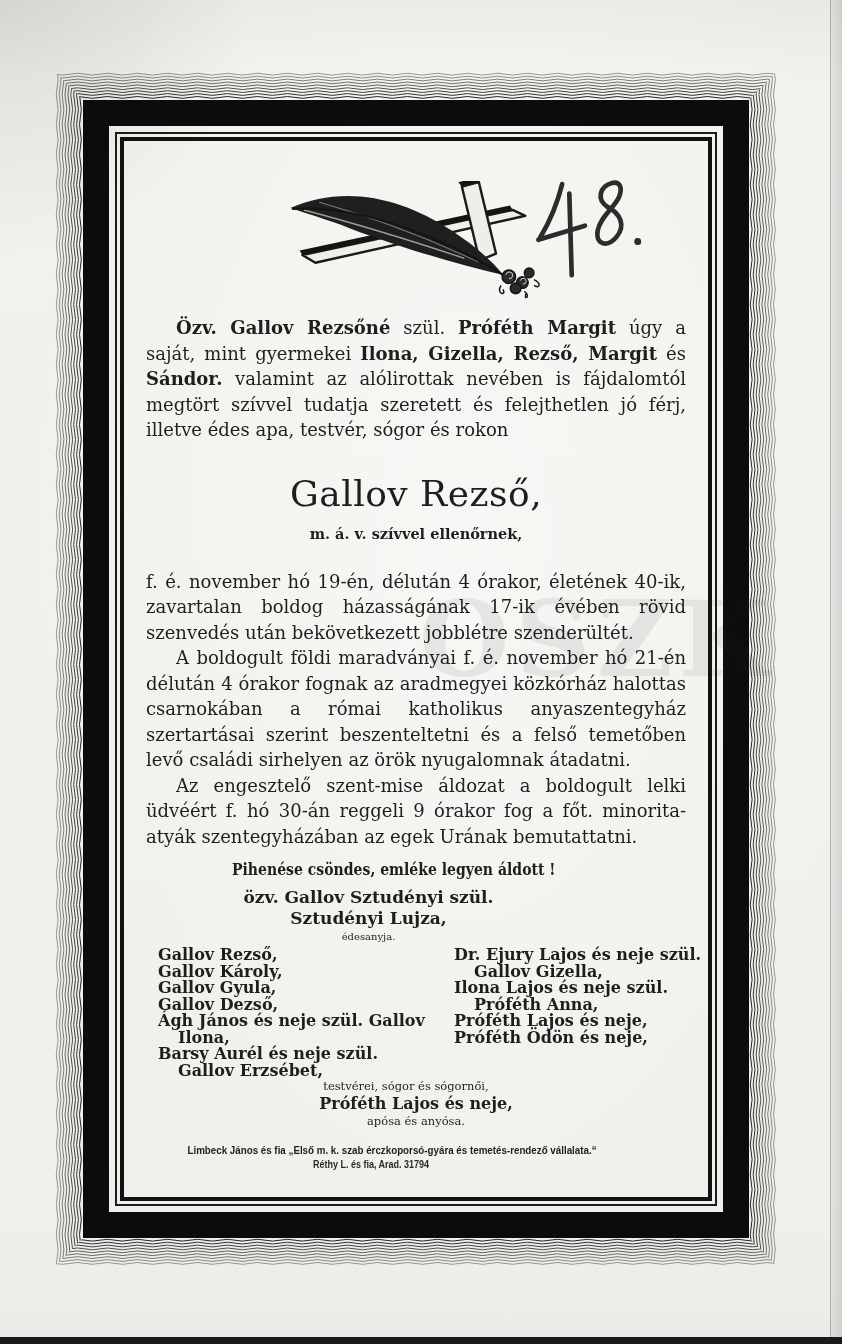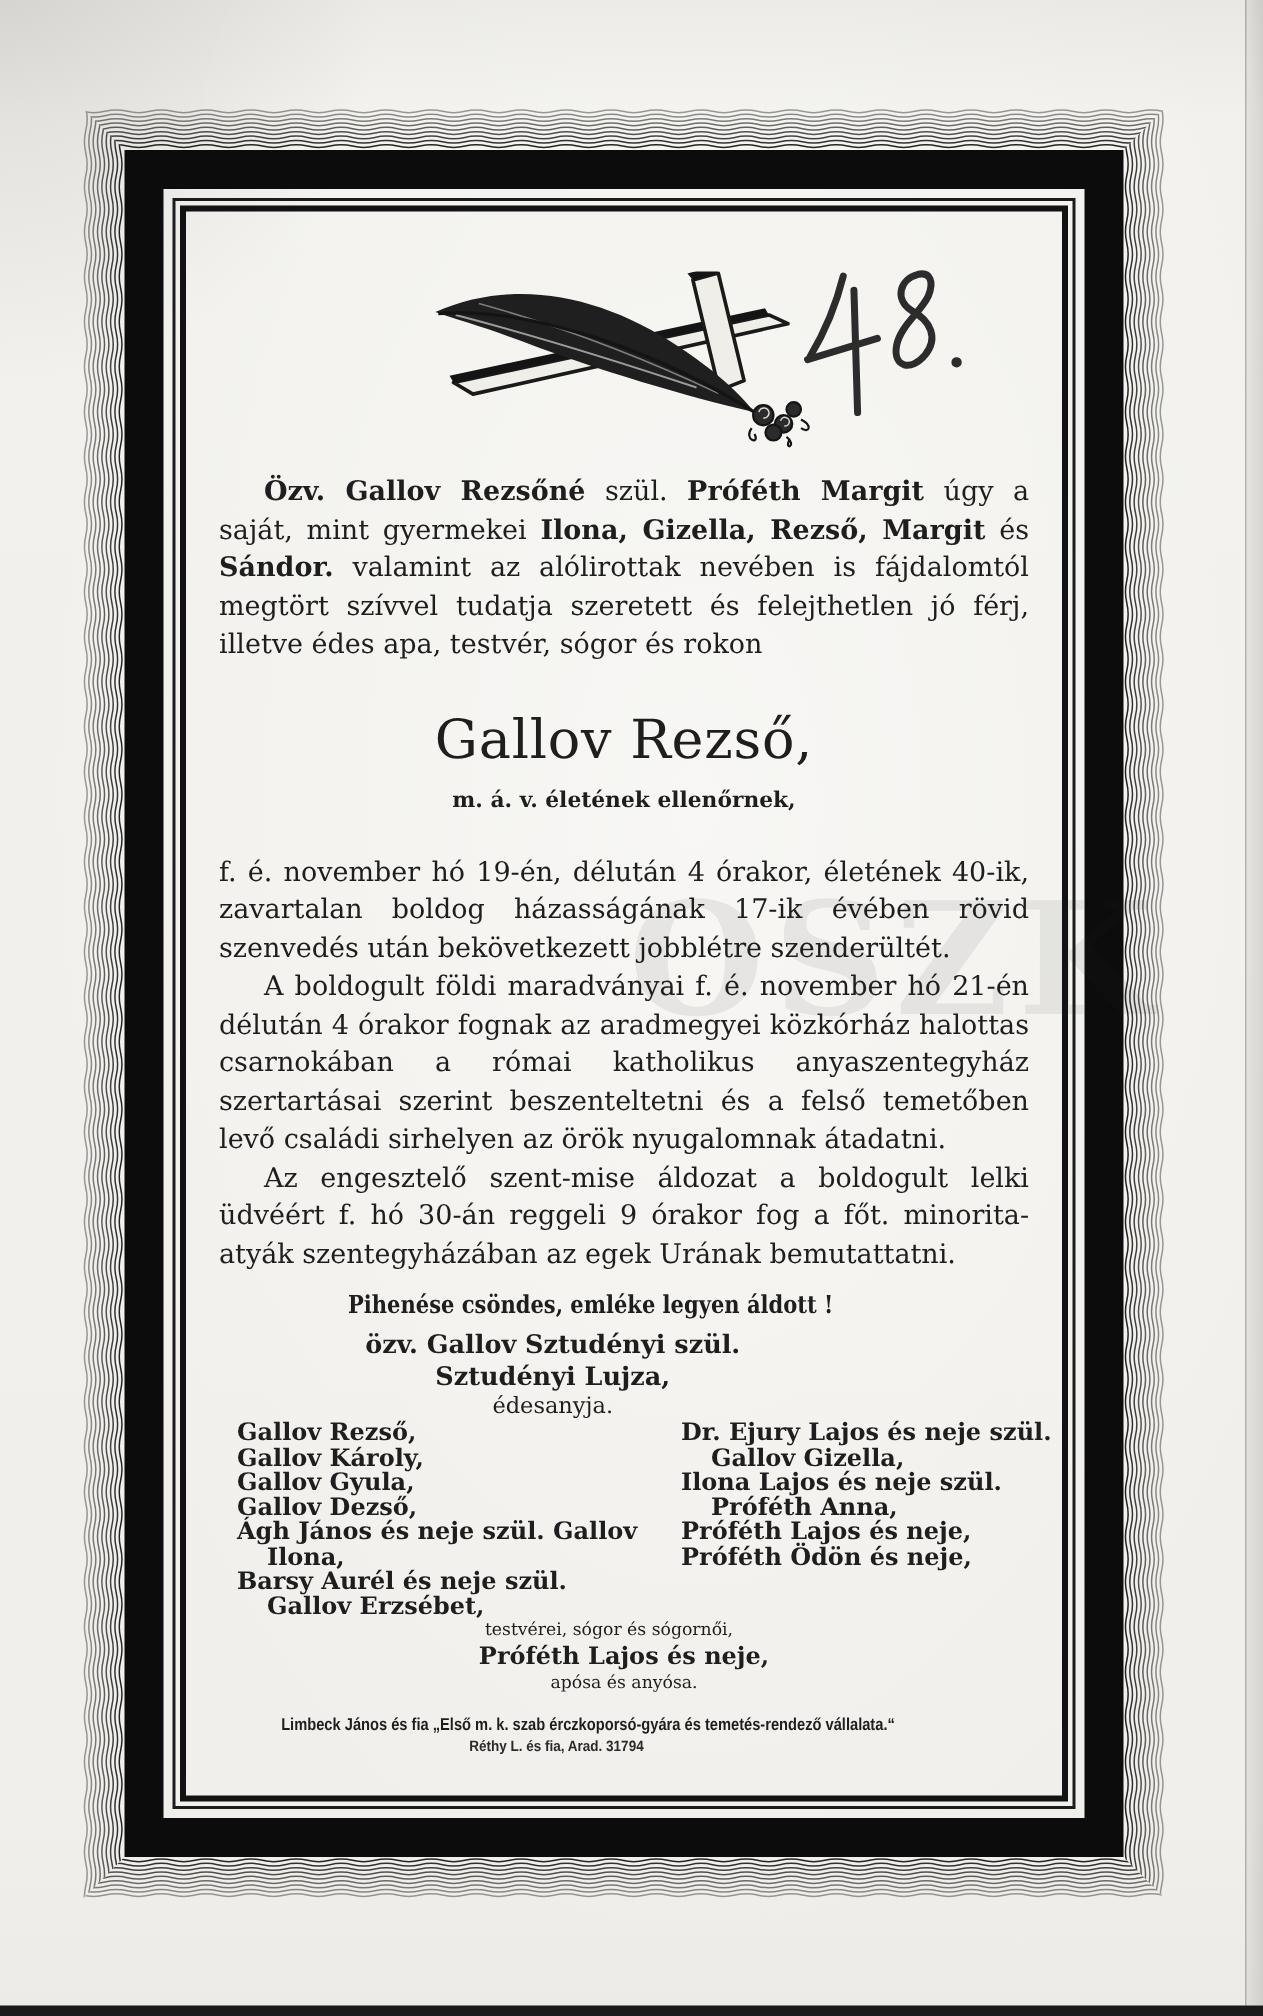--- a/index.html
+++ b/index.html
@@ -65,21 +65,21 @@
     text-align:center;letter-spacing:0.5px;
   }
   .subtitle{margin-top:6px;font-size:14.5px;line-height:18px;font-weight:700;text-align:center;}
   .blessing{
     margin:10px 0 0 86px;font-size:16.5px;line-height:22px;font-weight:700;
     transform:scaleX(0.85);transform-origin:left center;white-space:nowrap;
   }
   .dateline{margin:8px 0 0 14px;}
   .mother{margin:6px 95px 0 0;text-align:center;}
   .mother .m1,.mother .m2{font-size:17px;line-height:21px;font-weight:700;}
-  .mother .mrel{font-size:15px;line-height:16px;}
+  .mother .mrel{font-size:10px;line-height:16px;}
 
   .cols{display:flex;margin-top:2px;}
   .colL{width:296px;margin-left:12px;flex:none;}
   .colR{flex:1;}
   .rel-line{font-size:16px;line-height:16.5px;font-weight:700;white-space:nowrap;}
   .rel-line.indent2{padding-left:20px;}
 
   .caption{margin:0 20px 0 0;font-size:11.5px;line-height:15px;text-align:center;}
   .inlaws{font-size:16px;line-height:20px;font-weight:700;text-align:center;}
   .inlaws-rel{font-size:11.5px;line-height:15px;text-align:center;}
@@ -193,21 +193,21 @@
               <path d="M252 114 C260 120 250 124 254 116" fill="none"></path>
               <path d="M262 102 C270 106 268 112 262 108" fill="none"></path>
             </g>
             <path d="M233 97 a3.5 3.5 0 1 1 3 4 M248 103 a3 3 0 1 1 2.5 3.5" stroke="#dcdbd5" stroke-width="1" fill="none"></path>
           </svg>
         </div>
 
         <p class="body indent" style="margin-top:16px;"><span class="seg-b">Özv. Gallov Rezsőné</span><span> szül. </span><span class="seg-b">Próféth Margit</span><span> úgy a saját, mint gyermekei </span><span class="seg-b">Ilona, Gizella, Rezső, Margit</span><span> és </span><span class="seg-b">Sándor.</span><span> valamint az alólirottak nevében is fájdalomtól megtört szívvel tudatja szeretett és felejthetlen jó férj, illetve édes apa, testvér, sógor és rokon</span></p>
 
         <h1 class="title">Gallov Rezső,</h1>
-        <div class="subtitle">m. á. v. életének ellenőrnek,</div>
+        <div class="subtitle">m. á. v. szívvel ellenőrnek,</div>
 
         <p class="body" style="margin-top:26px;">f. é. november hó 19-én, délután 4 órakor, életének 40-ik, zavartalan boldog házasságának 17-ik évében rövid szenvedés után bekövetkezett jobblétre szenderültét.</p>
         <p class="body indent">A boldogult földi maradványai f. é. november hó 21-én délután 4 órakor fognak az aradmegyei közkórház halottas csarnokában a római katholikus anyaszentegyház szertartásai szerint beszenteltetni és a felső temetőben levő családi sirhelyen az örök nyugalomnak átadatni.</p>
         <p class="body indent">Az engesztelő szent-mise áldozat a boldogult lelki üdvéért f. hó 30-án reggeli 9 órakor fog a főt. minorita-atyák szentegyházában az egek Urának bemutattatni.</p>
 
         <div class="blessing">Pihenése csöndes, emléke legyen áldott !</div>
 
 
         <div class="mother">
           <div class="m1">özv. Gallov Sztudényi szül.</div>

